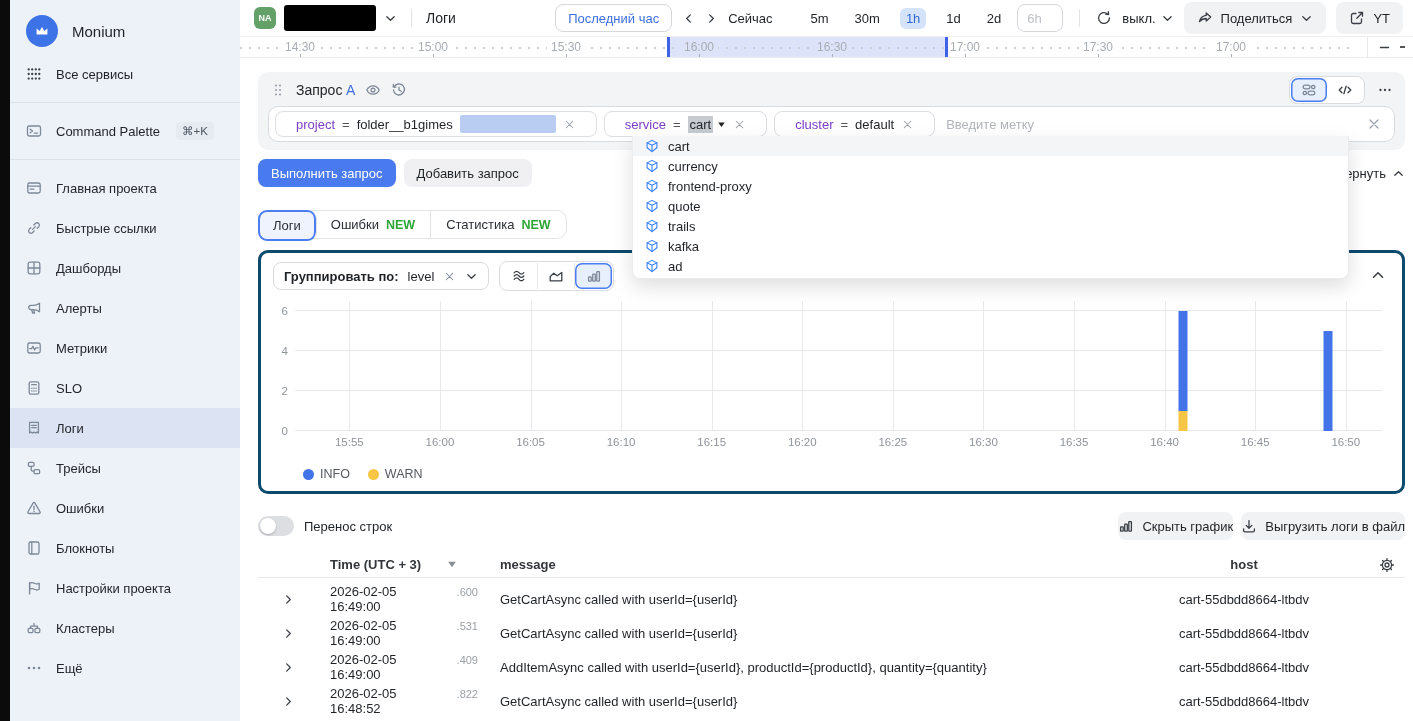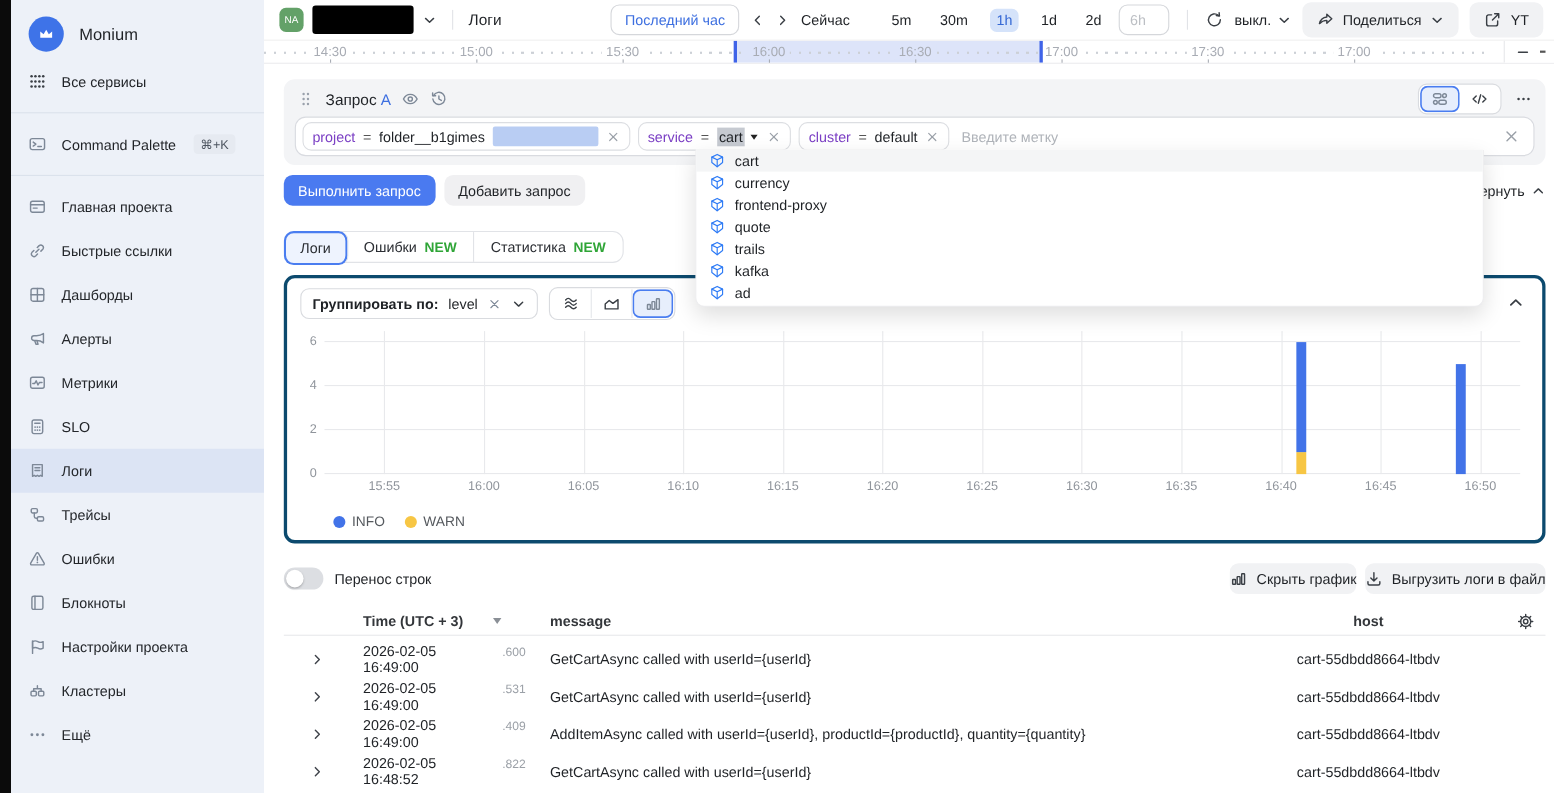--- a/index.html
+++ b/index.html
@@ -24,21 +24,21 @@
   .side-divider{ height:1px; background:#dbe2ec; margin:8px 0; }
   .side-item{ height:40px; display:flex; align-items:center; gap:14px; padding:0 16px; font-size:13px; color:#24272b; }
   .side-item.active{ background:#dce4f4; }
   .kbd{ margin-left:2px; background:#e6eaf1; border-radius:4px; padding:2px 6px; font-size:11.5px; color:#4d5560; }
 
   
   .main{ flex:1; height:100%; position:relative; background:#fff; }
 
   .topbar{ height:36px; display:flex; align-items:center; padding:0 10px 0 14px; gap:8px; }
   .avatar{ width:22px; height:22px; border-radius:6px; background:#63a168; color:#fff; font-size:9px;
-    font-weight:normal; display:flex; align-items:center; justify-content:center; }
+    font-weight:bold; display:flex; align-items:center; justify-content:center; }
   .redacted-block{ width:92px; height:26px; background:#000; border-radius:3px; }
   .vsep{ width:1px; height:18px; background:#e1e3e7; margin:0 6px; }
   .page-title{ font-size:14px; }
   .tb-right{ margin-left:auto; display:flex; align-items:center; gap:10px; }
   .btn-outline{ height:28px; border:1px solid #d5d7db; border-radius:8px; background:#fff;
     color:#3d6fe0; font-size:13px; padding:0 12px; font-family:inherit; }
   .now{ font-size:13px; margin-right:22px; }
   .presets{ display:flex; align-items:center; gap:14px; }
   .preset{ font-size:13px; padding:3px 6px; border-radius:6px; }
   .preset.active{ background:#d5e3fa; color:#3568d4; }
@@ -71,21 +71,21 @@
   .drag{ color:#9aa1ac; }
   .qp-title{ font-size:14px; font-weight:500; }
   .qp-letter{ color:#3d6fe0; font-weight:500; font-size:14px; }
   .qp-right{ margin-left:auto; display:flex; align-items:center; gap:12px; }
   .view-toggle{ display:flex; background:#fff; border:1px solid #d9dbdf; border-radius:8px; padding:1px; }
   .view-btn{ width:36px; height:24px; display:flex; align-items:center; justify-content:center; border-radius:7px; color:#3a3f45; }
   .view-btn.active{ background:#e7eefc; box-shadow:inset 0 0 0 1.5px #4a7df0; color:#3d6fe0; }
   .chips{ position:relative; margin-top:4px; background:#fff; border:1px solid #d9dbe0; border-radius:10px;
     min-height:34px; display:flex; align-items:center; gap:7px; padding:4px 34px 4px 6px; }
   .chip{ display:inline-flex; align-items:center; gap:7px; height:26px; border:1px solid #dcdee2;
-    border-radius:8px; padding:0 8px; background:#fff; white-space:nowrap; }
+    border-radius:8px; padding:0 20px; background:#fff; white-space:nowrap; }
   .chip-key{ color:#7b3fc4; }
   .chip-op{ color:#555; }
   .chip-val{ color:#1f2226; }
   .chip-val.hl{ background:#c6cad1; padding:1px 2px; }
   .redacted-inline{ display:inline-block; width:96px; height:18px; background:#b9cdf3; border-radius:2px; }
   .chip-x{ color:#9aa0a8; }
   .chips-placeholder{ color:#b0b4ba; margin-left:4px; }
   .chips-clear{ position:absolute; right:12px; top:50%; transform:translateY(-50%); color:#9aa0a8; }
 
   .actions-row{ margin-top:9px; display:flex; align-items:center; gap:8px; }

